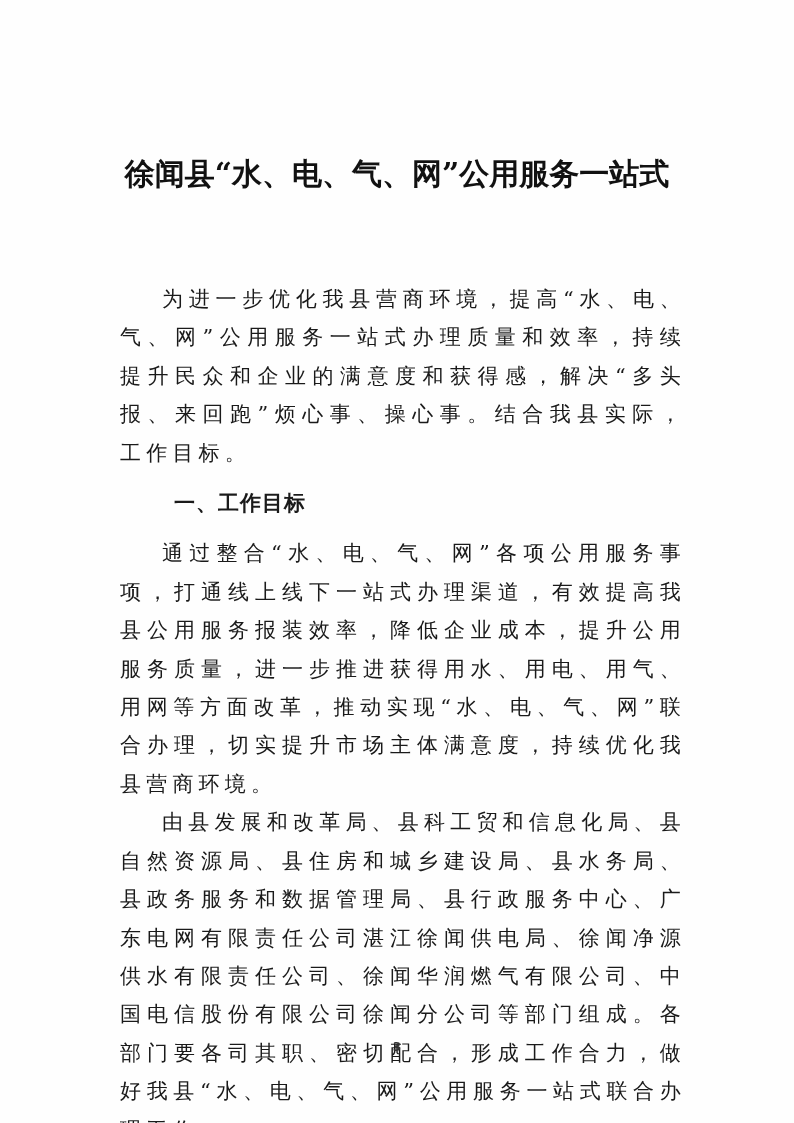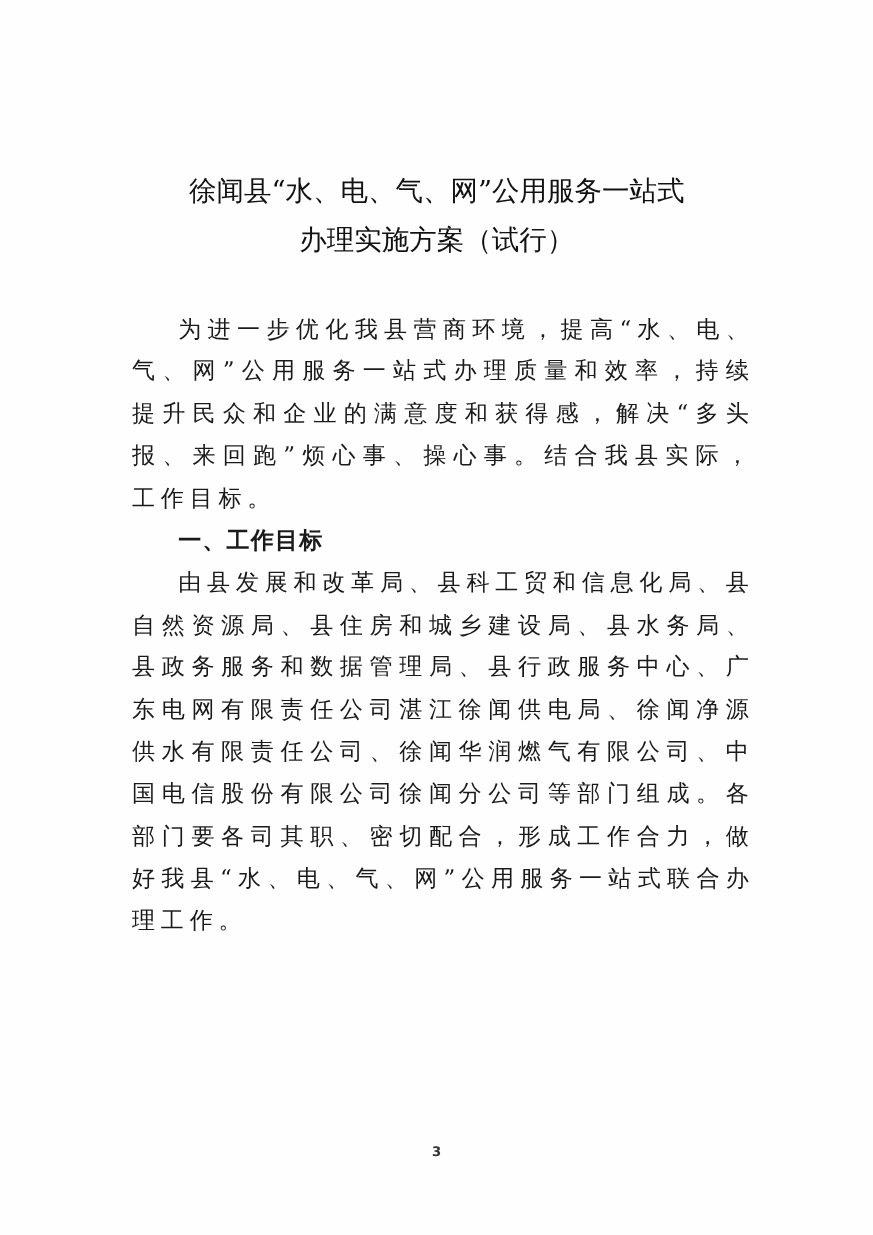--- a/index.html
+++ b/index.html
@@ -4,44 +4,44 @@
 <style>
   html, body { margin: 0; padding: 0; background: #ffffff; }
   body {
     width: 794px; height: 1123px; position: relative; overflow: hidden;
     font-family: "DejaVu Serif", "Liberation Serif", serif;
     color: #1a1a1a;
   }
   .page { position: absolute; left: 0; top: 0; width: 794px; height: 1123px; background: #fefefe; }
   .title {
     position: absolute; left: 100px; width: 594px; text-align: center;
-    font-weight: normal; font-size: 25px; line-height: 44px; color: #111;
+    font-weight: bold; font-size: 30px; line-height: 44px; color: #111;
     letter-spacing: 0px;
   }
   .title.l1 { top: 152px; }
   .title.l2 { top: 196px; }
   .body {
     position: absolute; left: 120px; top: 280px; width: 566px;
     font-size: 21px; line-height: 38.4px; letter-spacing: 5.2px;
     text-align: justify;
   }
   .para { margin: 0; text-indent: 42px; }
-  .heading { margin: 0; text-indent: 42px; font-weight: bold; letter-spacing: 1px; font-family: "DejaVu Sans", "Liberation Sans", sans-serif; }
+  .heading { margin: 12px; text-indent: 42px; font-weight: bold; letter-spacing: 1px; font-family: "DejaVu Sans", "Liberation Sans", sans-serif; }
   .page-number {
     position: absolute; top: 1040px; left: 0; width: 794px; text-align: center;
     font-size: 12px; font-weight: bold; font-family: "DejaVu Sans", sans-serif; color: #333;
   }
 </style>
 </head>
 <body>
 
 <div class="page">
   <div class="title l1">徐闻县“水、电、气、网”公用服务一站式</div>
-  <div class="title l2">办理实施方案（试行）</div>
 
   <div class="body">
     <p class="para">为进一步优化我县营商环境，提高“水、电、气、网”公用服务一站式办理质量和效率，持续提升民众和企业的满意度和获得感，解决“多头报、来回跑”烦心事、操心事。结合我县实际，工作目标。</p>
     <p class="heading">一、工作目标</p>
+    <p class="para">通过整合“水、电、气、网”各项公用服务事项，打通线上线下一站式办理渠道，有效提高我县公用服务报装效率，降低企业成本，提升公用服务质量，进一步推进获得用水、用电、用气、用网等方面改革，推动实现“水、电、气、网”联合办理，切实提升市场主体满意度，持续优化我县营商环境。</p>
     <p class="para">由县发展和改革局、县科工贸和信息化局、县自然资源局、县住房和城乡建设局、县水务局、县政务服务和数据管理局、县行政服务中心、广东电网有限责任公司湛江徐闻供电局、徐闻净源供水有限责任公司、徐闻华润燃气有限公司、中国电信股份有限公司徐闻分公司等部门组成。各部门要各司其职、密切配合，形成工作合力，做好我县“水、电、气、网”公用服务一站式联合办理工作。</p>
   </div>
 
   <div class="page-number">3</div>
 </div>
 
 </body></html>

